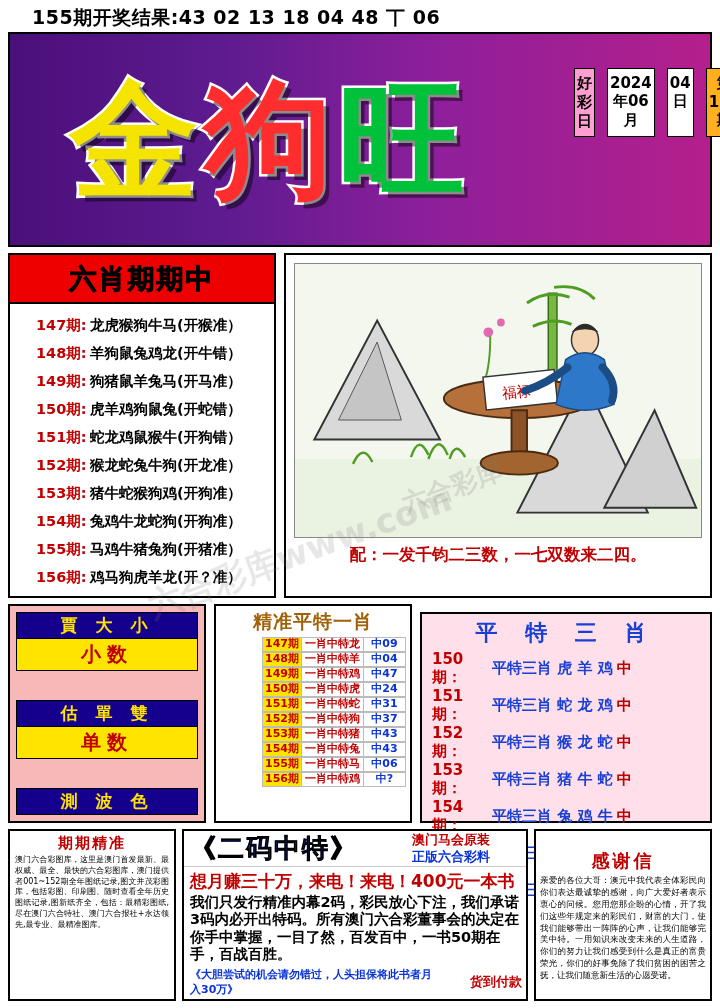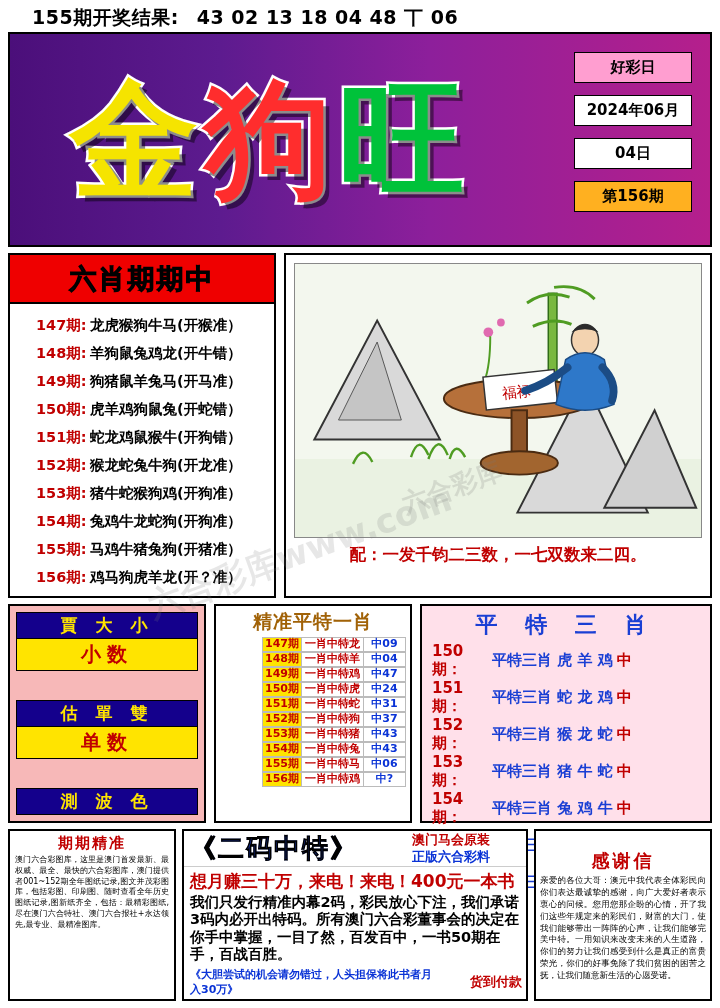--- a/index.html
+++ b/index.html
@@ -15,21 +15,21 @@
 
   
   .result-line {
     height:28px;
     display:flex; align-items:center;
     font-size:19px; font-weight:bold; color:#000;
     letter-spacing:0.5px;
     padding-left:24px;
   }
   .result-line .rl-prefix { white-space:nowrap; }
-  .result-line .rl-nums { white-space:nowrap; margin-left:18px; }
+  .result-line .rl-nums { white-space:nowrap; margin-left:0; }
 
   
   .banner {
     position:relative;
     height:215px;
     background:linear-gradient(90deg,#4b0f7a 0%,#5d1b8f 30%,#8d1f9b 60%,#b51f8c 100%);
     border:2px solid #000;
     display:flex; align-items:center;
   }
   .logo-wrap {
@@ -44,22 +44,22 @@
     font-size:128px; font-weight:bold; line-height:1;
     -webkit-text-stroke:5px #ffffff;
     paint-order: stroke fill;
     text-shadow: 6px 6px 0 rgba(0,0,0,0.45);
   }
   .c1 { color:#f5e400; }
   .c2 { color:#ff2d2d; }
   .c3 { color:#00c23a; }
 
   .infocol {
-    position:absolute; right:18px; top:18px;
-    width:118px; display:flex; flex-direction:column; gap:12px;
+    position:absolute; right:18px; top:34px;
+    width:118px; display:flex; flex-direction:row; gap:12px;
   }
   .infobox {
     border:1px solid #000; text-align:center;
     font-size:15px; font-weight:bold; color:#000;
     padding:5px 2px; background:#ffd24a;
   }
   .infobox.pinkbox { background:#ff9ed0; }
   .infobox.whitebox { background:#ffffff; }
   .infobox.orangebox { background:#ffb020; }
 
@@ -107,21 +107,21 @@
   .ba-val.blue { color:#0a33d6; }
 
   .box-b { width:198px; border:2px solid #000; background:#fff; display:flex; flex-direction:column; }
   .bb-head { text-align:center; font-size:19px; font-weight:bold; color:#a16207; padding:3px 0 2px 0; letter-spacing:1px; }
   .bb-table { flex:1; padding:0 4px 4px 4px; }
   .bb-row { display:flex; align-items:center; font-size:11px; font-weight:bold; line-height:1.18; }
   .bb-row .c-per { width:40px; background:#ffe400; color:#c00000; text-align:center; border:1px solid #bbb;margin-left:42px; }
   .bb-row .c-txt { flex:1; color:#c00000; text-align:center; border:1px solid #bbb; border-left:none; }
   .bb-row .c-num { width:42px; color:#0a33d6; text-align:center; border:1px solid #bbb; border-left:none; }
 
-  .box-c { flex:1; border:2px solid #000; background:#ffe0ea; display:flex; flex-direction:column; }
+  .box-c { flex:1; border:2px solid #000; background:#ffe0ea; display:flex; flex-direction:column;margin-top:8px; }
   .bc-head { text-align:center; font-size:22px; font-weight:bold; color:#1a3fd4; padding:4px 0 2px 0; letter-spacing:10px; }
   .bc-list { flex:1; display:flex; flex-direction:column; justify-content:space-around; padding:0 6px 4px 10px; }
   .bc-row { font-size:15px; font-weight:bold; display:flex; align-items:center; }
   .bc-row .p { color:#c00000; width:60px; }
   .bc-row .t { color:#1a3fd4; }
   .bc-row .z { color:#c00000; margin-left:4px; }
 
   
   .row4 { display:flex; gap:6px; margin-top:6px; height:172px; }
 

